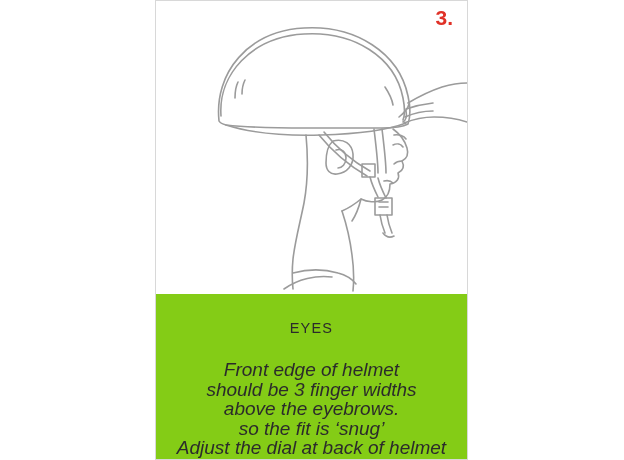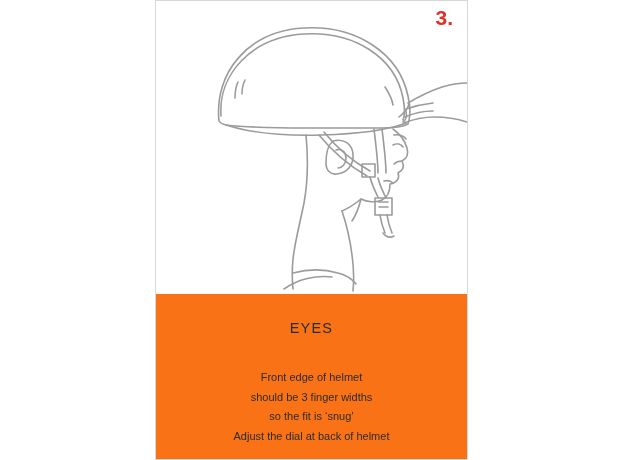--- a/index.html
+++ b/index.html
@@ -42,35 +42,36 @@
     color: #e03127;
     letter-spacing: 0px;
     line-height: 1;
   }
   #caption {
     position: absolute;
     left: 0;
     top: 293px;
     width: 311px;
     height: 166px;
-    background: #f97316;
+    background: #84cc16;
     text-align: center;
     box-sizing: border-box;
   }
   #caption-heading {
     margin-top: 26px;
     font-size: 14.5px;
     color: #2b2b2b;
     letter-spacing: 1.2px;
   }
   #caption-body {
-    margin-top: 32px;
-    font-size: 11px;
+    margin-top: 24px;
+    font-size: 19px;
     color: #2b2b2b;
     line-height: 19.5px;
+    font-style: italic;
   }
   .caption-line {
     display: block;
   }
   svg { display: block; }
 </style>
 </head>
 <body>
 
 <div id="card">
@@ -149,18 +150,19 @@
     </svg>
 
     <div id="step-number">3.</div>
   </div>
 
   <div id="caption">
     <div id="caption-heading">EYES</div>
     <div id="caption-body">
       <span class="caption-line">Front edge of helmet</span>
       <span class="caption-line">should be 3 finger widths</span>
+      <span class="caption-line">above the eyebrows.</span>
       <span class="caption-line">so the fit is ‘snug’</span>
       <span class="caption-line">Adjust the dial at back of helmet</span>
     </div>
   </div>
 
 </div>
 
 </body></html>

